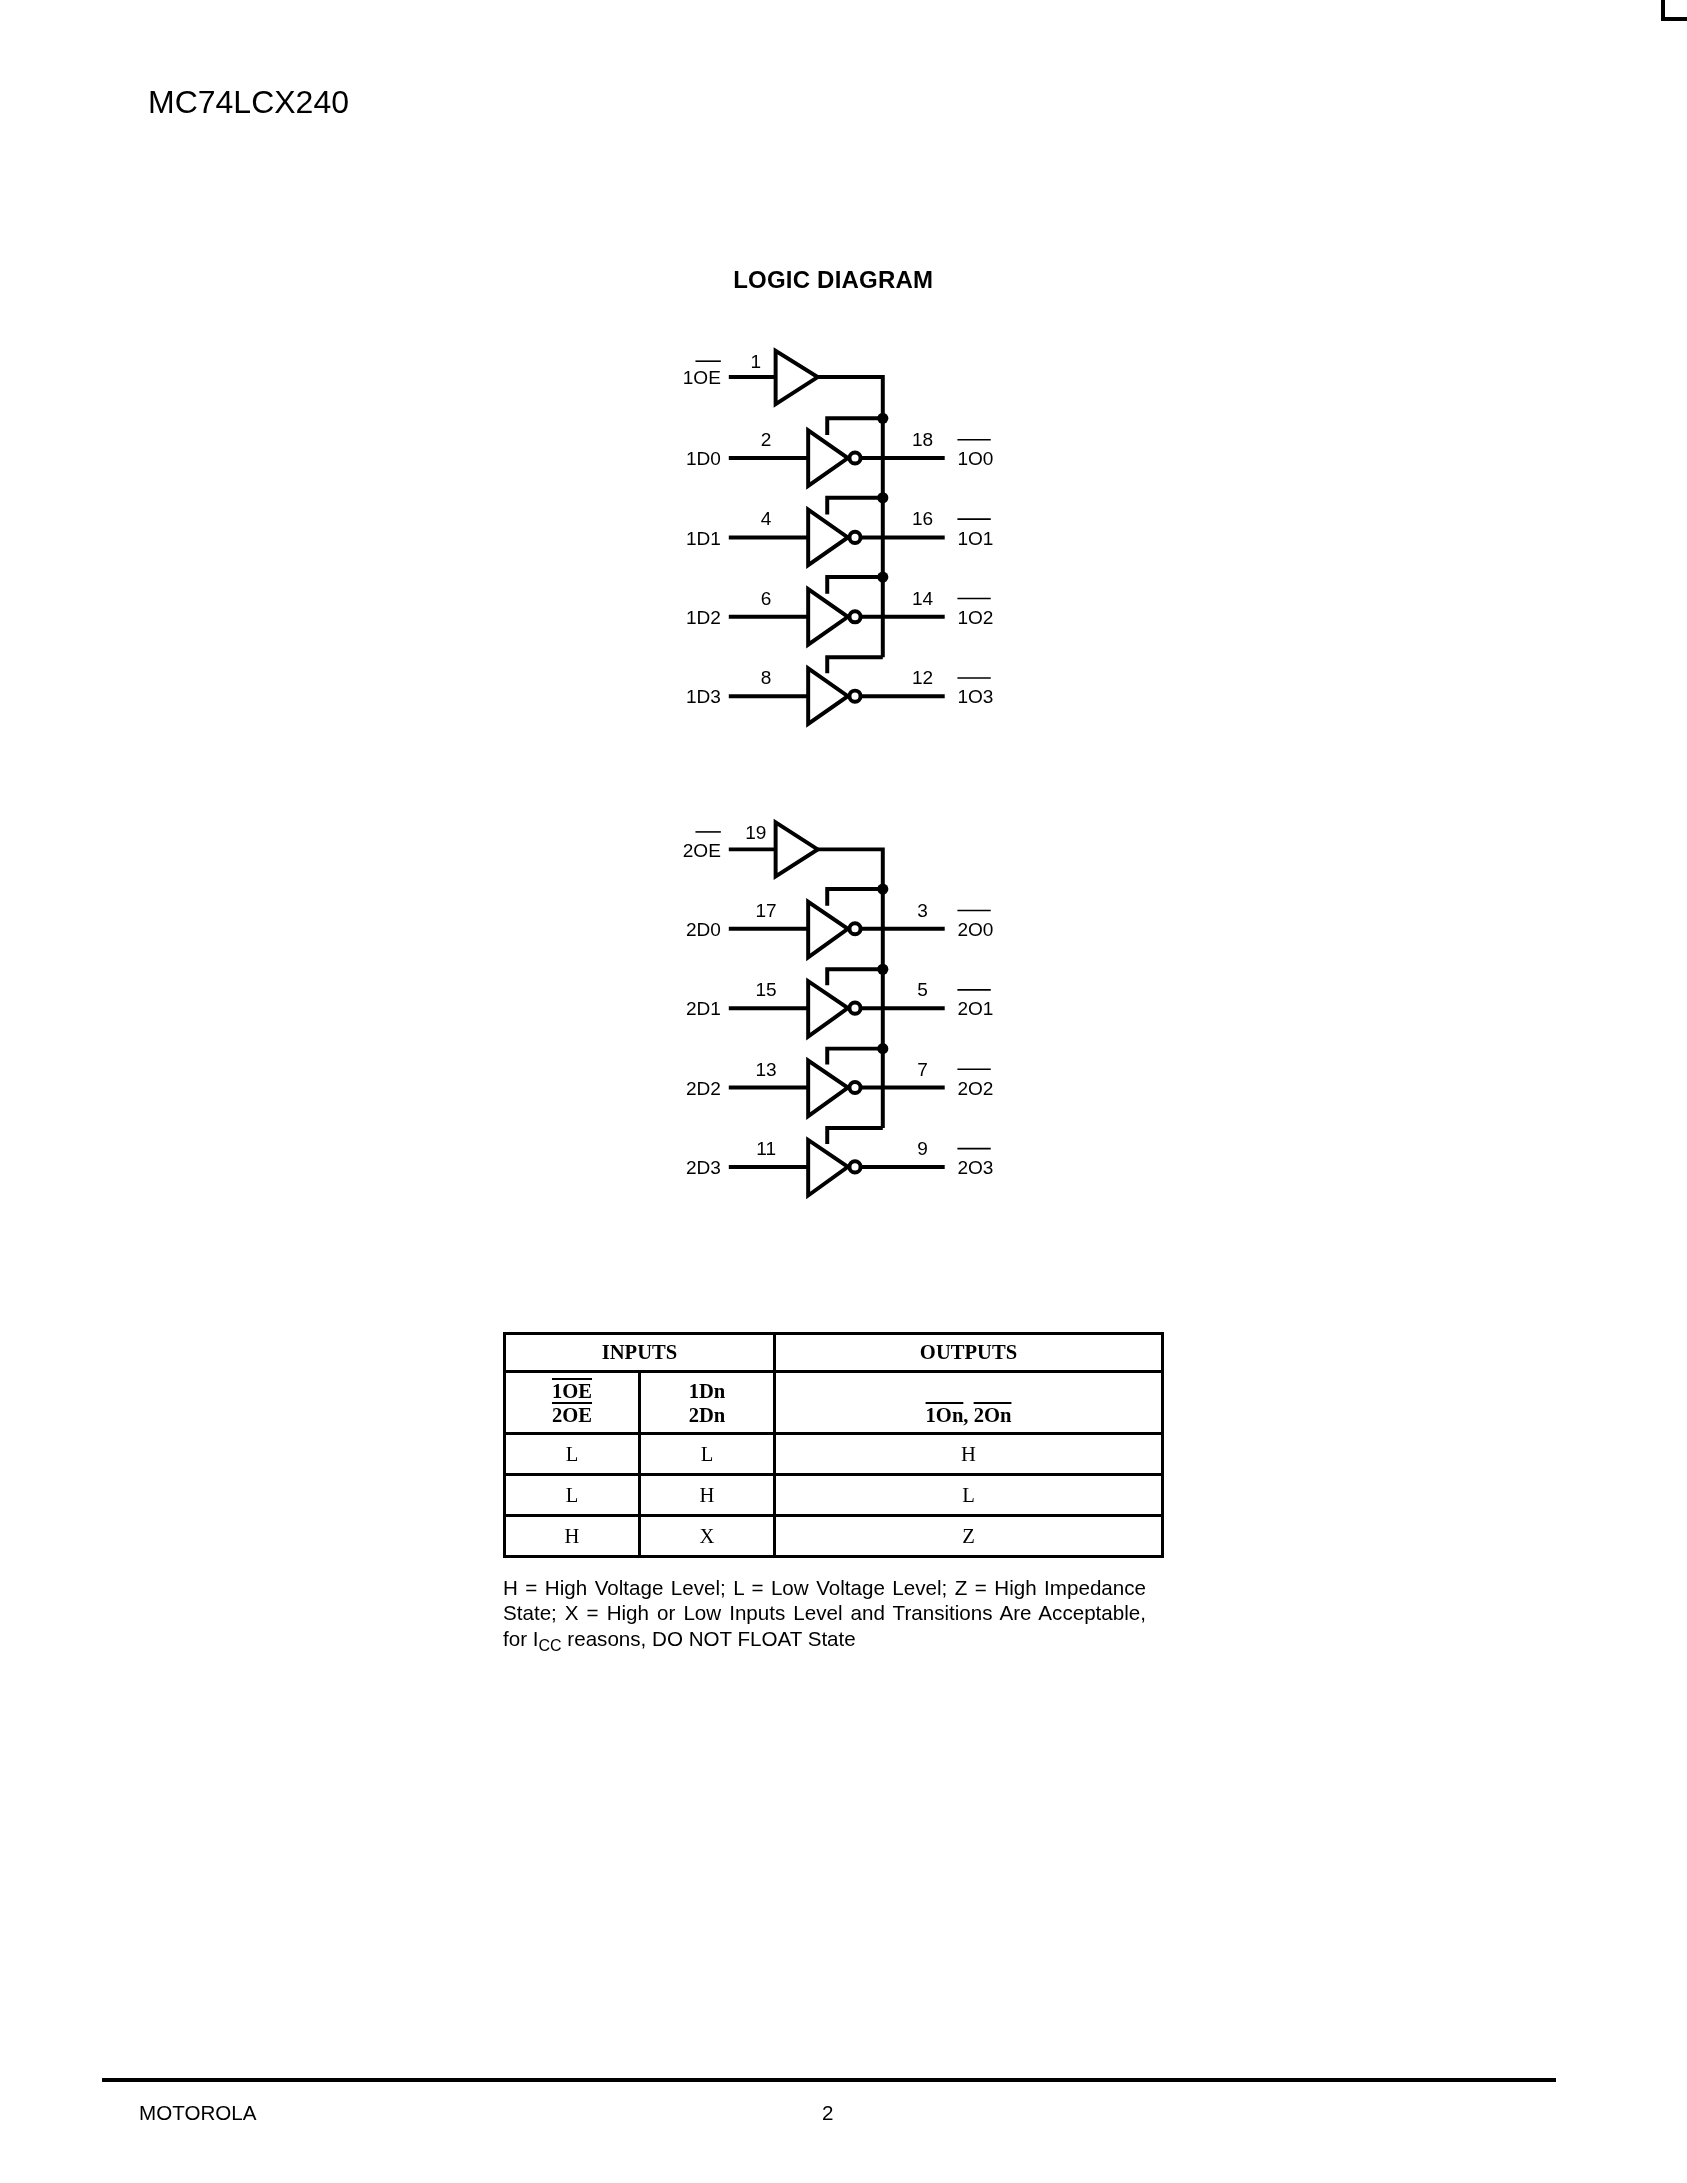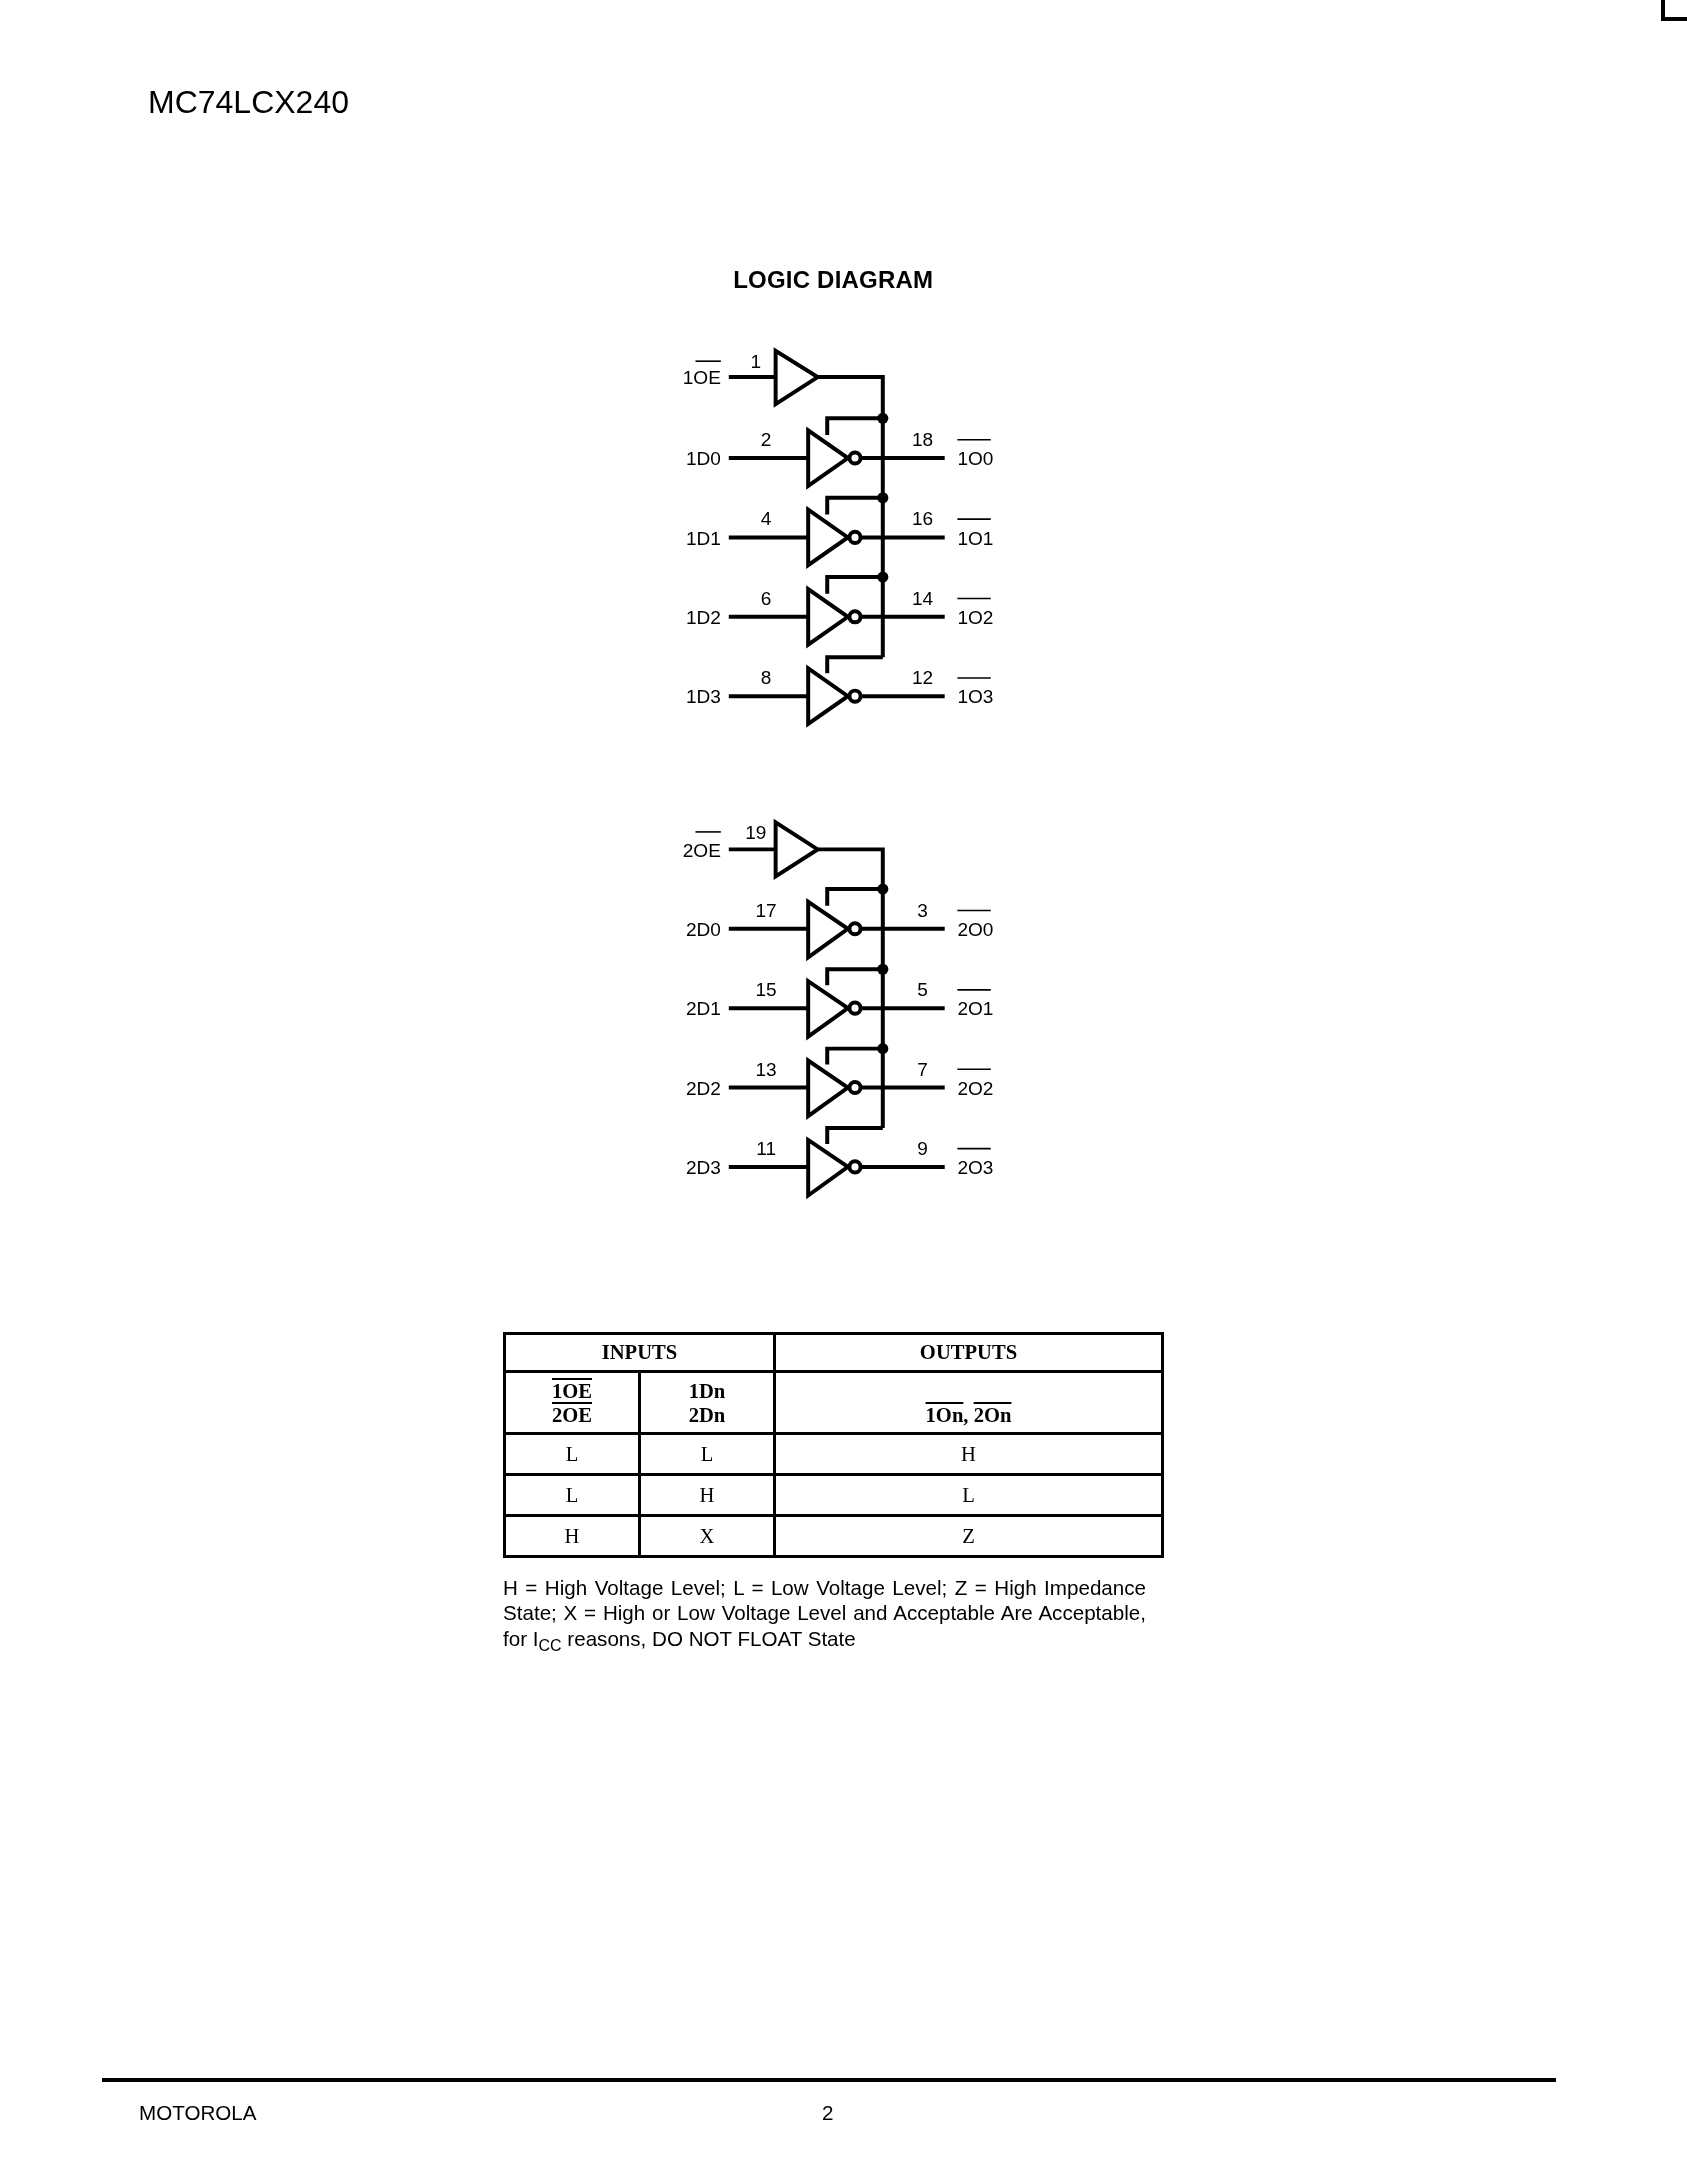--- a/index.html
+++ b/index.html
@@ -200,18 +200,18 @@
     <td>L</td>
   </tr>
   <tr class="row">
     <td>H</td>
     <td>X</td>
     <td>Z</td>
   </tr>
 </tbody>
   </table>
 
-<div class="abs note"><span>H = High Voltage Level; L = Low Voltage Level; Z = High Impedance State; X = High or Low Voltage Level and Acceptable Are Acceptable, for I</span><sub>CC</sub><span> reasons, DO NOT FLOAT State</span></div>
+<div class="abs note"><span>H = High Voltage Level; L = Low Voltage Level; Z = High Impedance State; X = High or Low Inputs Level and Transitions Are Acceptable, for I</span><sub>CC</sub><span> reasons, DO NOT FLOAT State</span></div>
 
 <div class="abs footer-rule"></div>
 <div class="abs footer-left">MOTOROLA</div>
 <div class="abs footer-center">2</div>
 
 
 </body></html>

